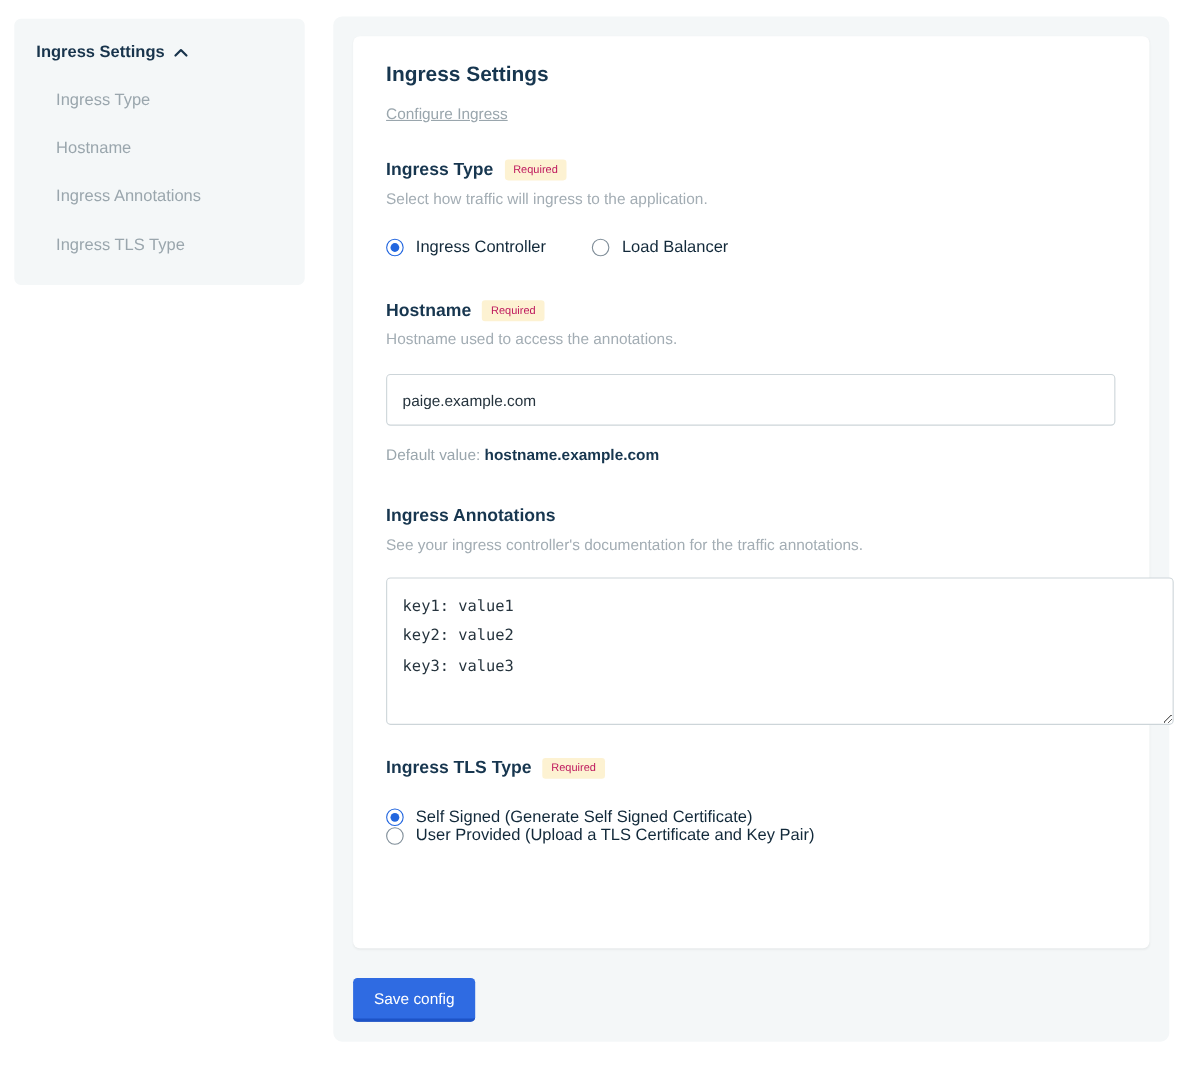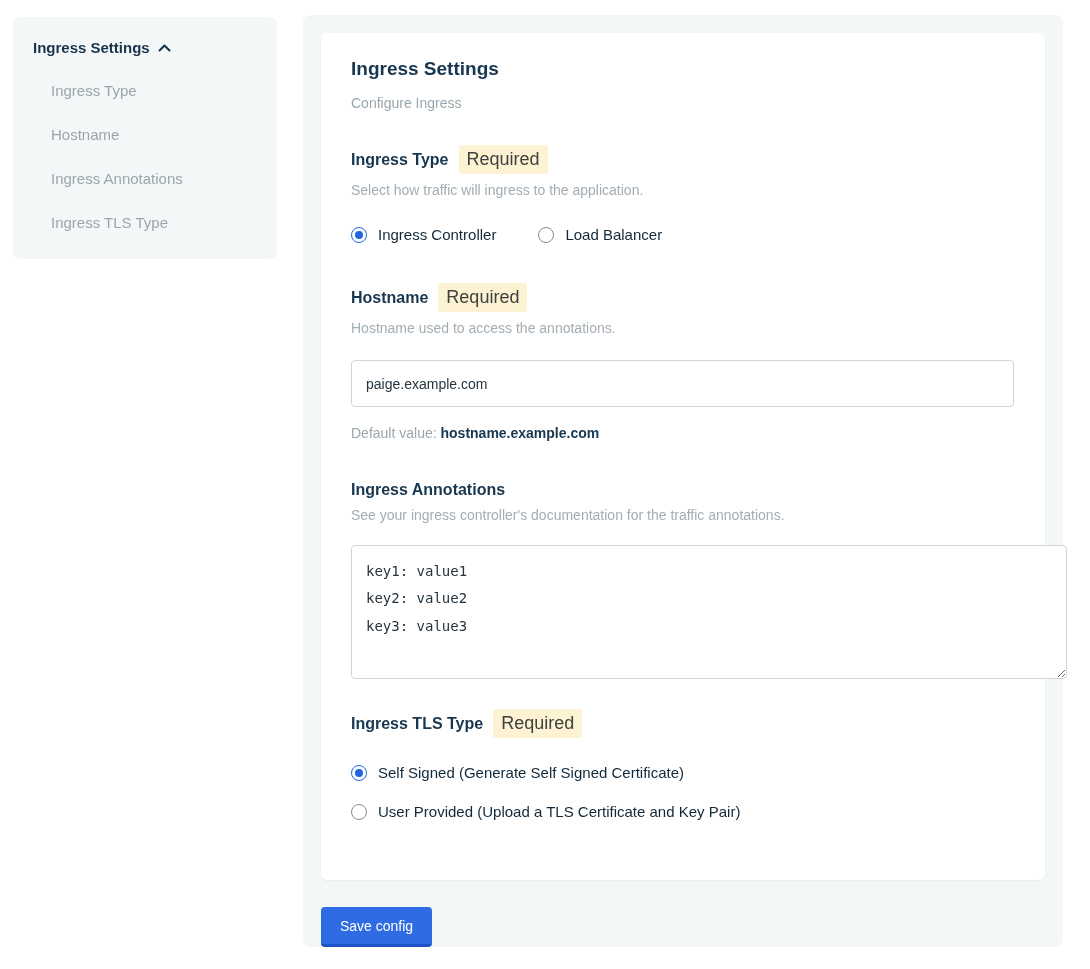--- a/index.html
+++ b/index.html
@@ -43,36 +43,36 @@
     padding: 18px;
   }
   .config-card {
     background: #ffffff;
     border-radius: 6px;
     box-shadow: 0 1px 2px rgba(0,0,0,0.05);
     padding: 25px 30px 60px 30px;
     min-height: 829px;
   }
   .card-title { font-size: 19px; font-weight: bold; color: #17364f; }
-  .card-subtitle { margin-top: 15px; font-size: 14px; color: #9aa6ad; }
+  .card-subtitle { margin-top: 15px; font-size: 14px; color: #9aa6ad; text-decoration: underline; }
 
   .field-group { margin-top: 34px; }
   .field-label-row { display: flex; align-items: center; gap: 10px; }
   .field-label { font-size: 16px; font-weight: bold; color: #17364f; }
   .required-badge {
     background: #fdf2d2;
-    color: #404040;
-    font-size: 18px;
+    color: #be185d;
+    font-size: 10px;
     padding: 4px 8px;
     border-radius: 3px;
   }
   .field-help { margin-top: 8px; font-size: 14px; color: #a3adb4; }
 
   .radio-row { display: flex; gap: 42px; margin-top: 28px; }
-  .radio-col { display: flex; flex-direction: column; gap: 22px; margin-top: 26px; }
+  .radio-col { display: flex; flex-direction: column; margin-top: 26px; }
   .radio-option {
     display: flex; align-items: flex-end; gap: 11px;
     font-size: 15px; color: #12293a; cursor: pointer;
   }
   .radio-circle {
     width: 16px; height: 16px; flex: 0 0 16px;
     border-radius: 50%;
     border: 1px solid #7f8d98;
     background: #fff;
     position: relative;

